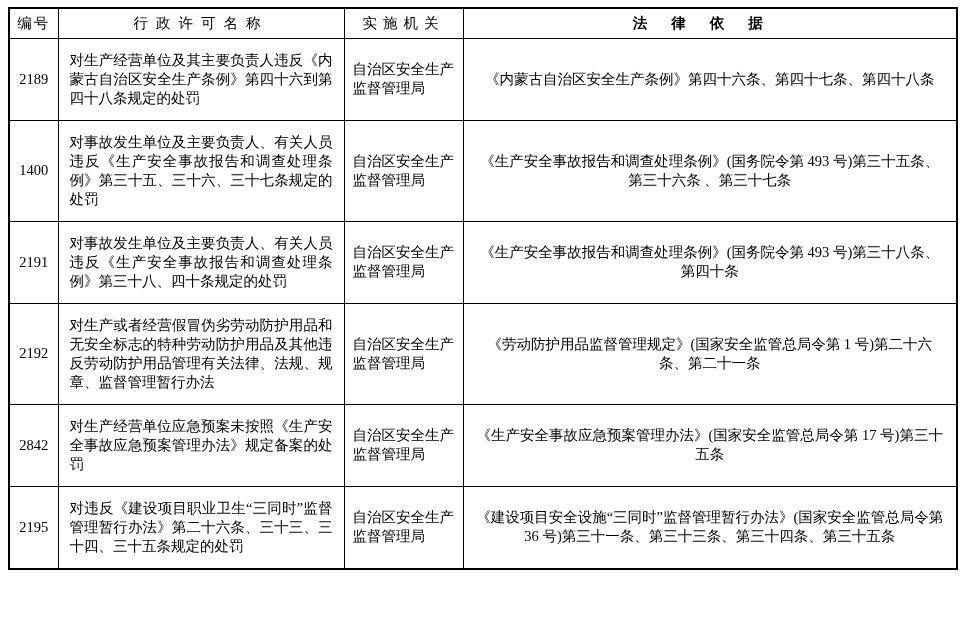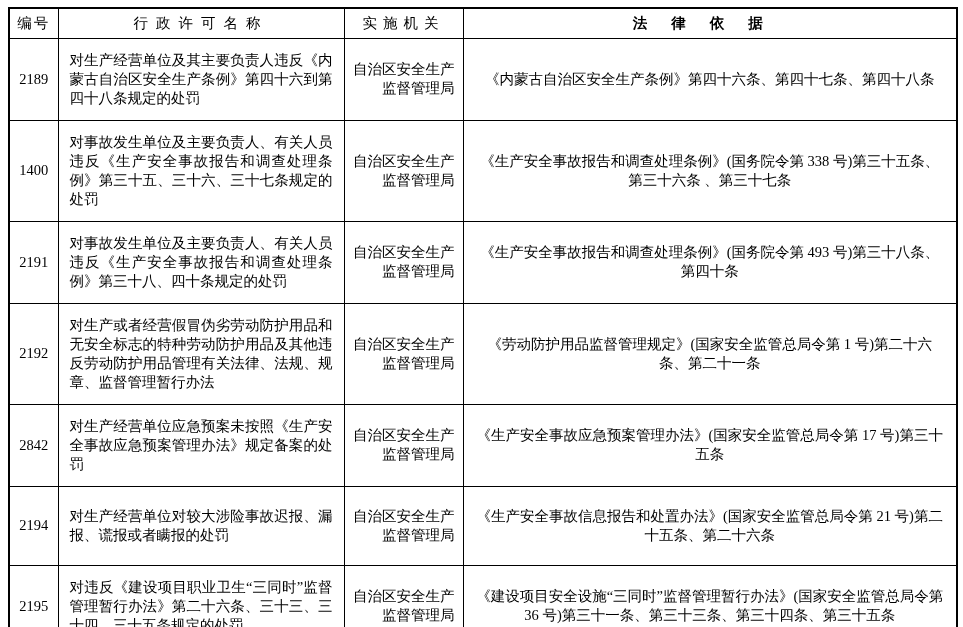--- a/index.html
+++ b/index.html
@@ -42,21 +42,21 @@
   thead tr { height: 30px; }
   .permit-table th { text-align: center; padding: 2px 2px; }
   th.h-id     { letter-spacing: 2px; }
   th.h-name   { letter-spacing: 8px; }
   th.h-agency { letter-spacing: 6px; }
   th.h-legal  { letter-spacing: 24px; font-weight: bold; }
 
   
   td.c-id     { text-align: center; padding: 18px 2px; }
   td.c-name   { text-align: justify; padding: 12px 11px; }
-  td.c-agency { text-align: right;    padding: 6px 8px; }
+  td.c-agency { text-align: left;    padding: 6px 8px; }
   td.c-legal  { text-align: center;    padding: 2px 10px; }
 
   
   tbody tr:nth-child(1) { height: 81px; }
   tbody tr:nth-child(2) { height: 84px; }
   tbody tr:nth-child(3) { height: 81px; }
   tbody tr:nth-child(4) { height: 89px; }
   tbody tr:nth-child(5) { height: 80px; }
   tbody tr:nth-child(6) { height: 79px; }
   tbody tr:nth-child(7) { height: 82px; }
@@ -83,46 +83,40 @@
     <tr>
       <td class="c-id">2189</td>
       <td class="c-name">对生产经营单位及其主要负责人违反《内蒙古自治区安全生产条例》第四十六到第四十八条规定的处罚</td>
       <td class="c-agency">自治区安全生产监督管理局</td>
       <td class="c-legal">《内蒙古自治区安全生产条例》第四十六条、第四十七条、第四十八条</td>
     </tr>
     <tr>
       <td class="c-id">1400</td>
       <td class="c-name">对事故发生单位及主要负责人、有关人员违反《生产安全事故报告和调查处理条例》第三十五、三十六、三十七条规定的处罚</td>
       <td class="c-agency">自治区安全生产监督管理局</td>
-      <td class="c-legal">《生产安全事故报告和调查处理条例》(国务院令第 338 号)第三十五条、第三十六条 、第三十七条</td>
+      <td class="c-legal">《生产安全事故报告和调查处理条例》(国务院令第 493 号)第三十五条、第三十六条 、第三十七条</td>
     </tr>
     <tr>
       <td class="c-id">2191</td>
       <td class="c-name">对事故发生单位及主要负责人、有关人员违反《生产安全事故报告和调查处理条例》第三十八、四十条规定的处罚</td>
       <td class="c-agency">自治区安全生产监督管理局</td>
       <td class="c-legal">《生产安全事故报告和调查处理条例》(国务院令第 493 号)第三十八条、第四十条</td>
     </tr>
     <tr>
       <td class="c-id">2192</td>
       <td class="c-name">对生产或者经营假冒伪劣劳动防护用品和无安全标志的特种劳动防护用品及其他违反劳动防护用品管理有关法律、法规、规章、监督管理暂行办法</td>
       <td class="c-agency">自治区安全生产监督管理局</td>
       <td class="c-legal">《劳动防护用品监督管理规定》(国家安全监管总局令第 1 号)第二十六条、第二十一条</td>
     </tr>
     <tr>
       <td class="c-id">2842</td>
       <td class="c-name">对生产经营单位应急预案未按照《生产安全事故应急预案管理办法》规定备案的处罚</td>
       <td class="c-agency">自治区安全生产监督管理局</td>
       <td class="c-legal">《生产安全事故应急预案管理办法》(国家安全监管总局令第 17 号)第三十五条</td>
     </tr>
     <tr>
-      <td class="c-id">2194</td>
-      <td class="c-name">对生产经营单位对较大涉险事故迟报、漏报、谎报或者瞒报的处罚</td>
-      <td class="c-agency">自治区安全生产监督管理局</td>
-      <td class="c-legal">《生产安全事故信息报告和处置办法》(国家安全监管总局令第 21 号)第二十五条、第二十六条</td>
-    </tr>
-    <tr>
       <td class="c-id">2195</td>
       <td class="c-name">对违反《建设项目职业卫生“三同时”监督管理暂行办法》第二十六条、三十三、三十四、三十五条规定的处罚</td>
       <td class="c-agency">自治区安全生产监督管理局</td>
       <td class="c-legal">《建设项目安全设施“三同时”监督管理暂行办法》(国家安全监管总局令第 36 号)第三十一条、第三十三条、第三十四条、第三十五条</td>
     </tr>
   </tbody>
 </table>
 
 </body></html>

